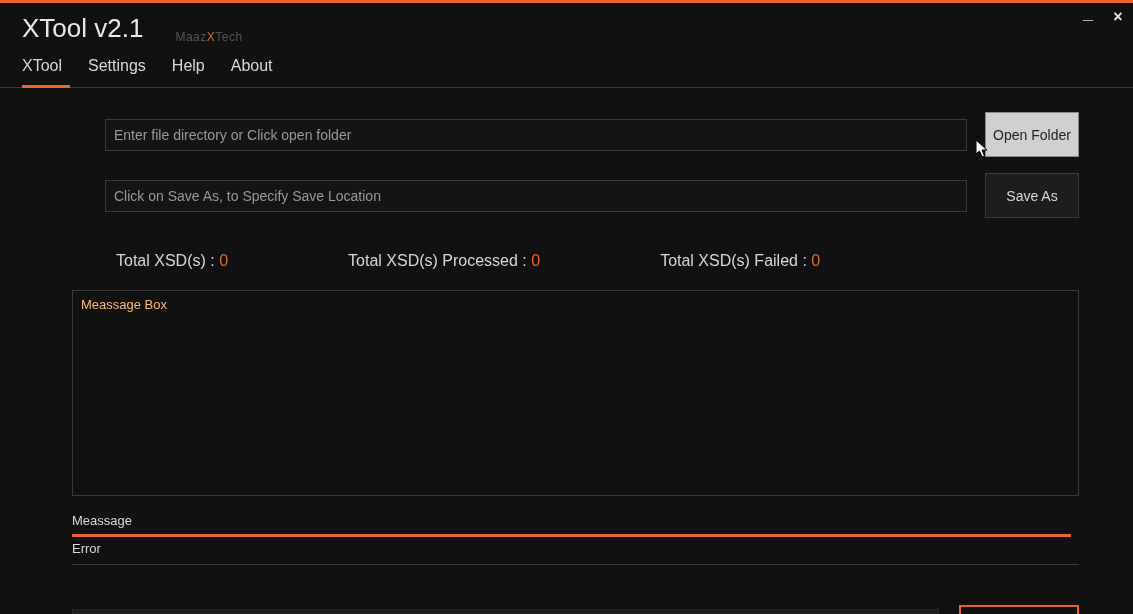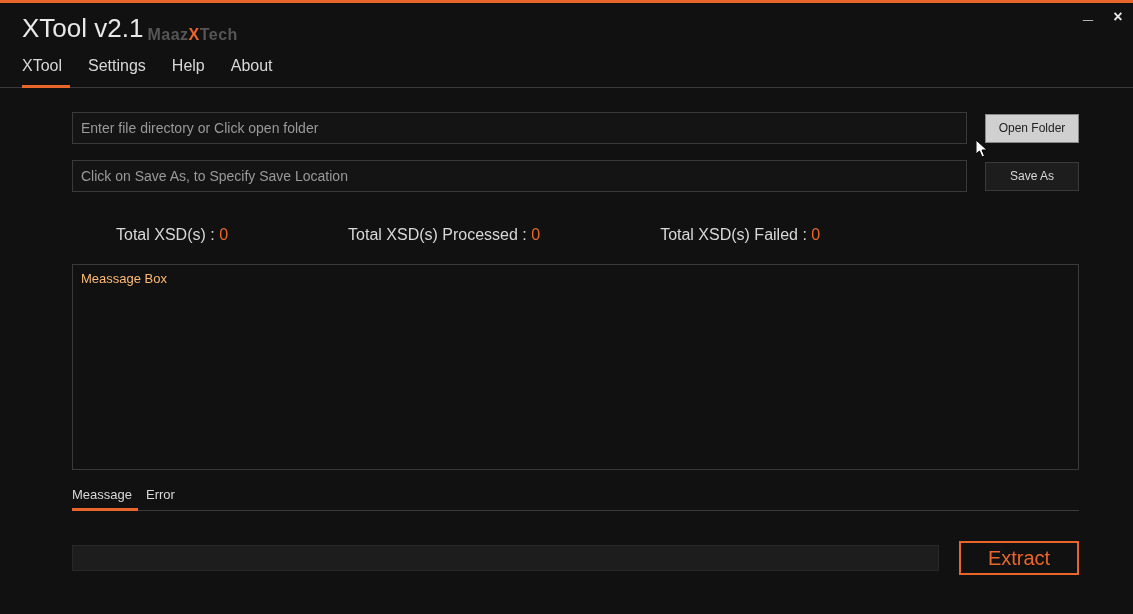--- a/index.html
+++ b/index.html
@@ -46,24 +46,24 @@
       display: flex;
       align-items: flex-end;
       padding: 10px 22px 6px 22px;
     }
     .app-title {
       color: #e8e8e8;
       font-size: 26px;
       font-weight: 300;
     }
     .app-brand {
-      font-size: 16px;
-      font-weight: 700;
+      font-size: 12px;
+      font-weight: 400;
       color: #555555;
-      margin-left: 4px;
+      margin-left: 32px;
       letter-spacing: 0.5px;
     }
     .brand-x {
       color: #e8662c;
     }
     .menu-bar {
       display: flex;
       padding: 0 22px;
       border-bottom: 1px solid #3a3a3a;
     }
@@ -82,42 +82,43 @@
       border-bottom: 3px solid #e8662c;
     }
     .content {
       padding: 24px 54px 20px 72px;
     }
     .input-row {
       display: flex;
       align-items: center;
       margin-bottom: 16px;
       gap: 18px;
+      margin-left: 33px;
     }
     .text-input {
       flex: 1;
       background: #141414;
       border: 1px solid #3a3a3a;
       color: #999999;
       font-size: 14px;
       padding: 7px 8px;
       height: 32px;
       outline: none;
       font-weight: 300;
     }
     .text-input::placeholder {
       color: #999999;
     }
     .btn {
       width: 94px;
-      height: 29px;
+      height: 45px;
       border: 1px solid #3a3a3a;
       background: #1d1d1d;
       color: #d8d8d8;
-      font-size: 12px;
+      font-size: 14px;
       cursor: pointer;
       font-weight: 300;
     }
     .btn.light {
       background: #d0d0d0;
       color: #222222;
       border: 1px solid #888;
     }
     .stats-row {
       display: flex;
@@ -138,21 +139,22 @@
       background: transparent;
       height: 206px;
       padding: 6px 8px;
       color: #fdba74;
       font-size: 13px;
       margin-bottom: 12px;
     }
     .bottom-tabs {
       display: flex;
       border-bottom: 1px solid #3a3a3a;
-      margin-bottom: 30px;
+      margin-bottom: 40px;
+      flex-direction: column;
     }
     .bottom-tab {
       color: #d8d8d8;
       font-size: 13px;
       font-weight: 400;
       padding: 4px 6px 6px 0;
       margin-right: 8px;
       cursor: pointer;
       border-bottom: 3px solid transparent;
       position: relative;

